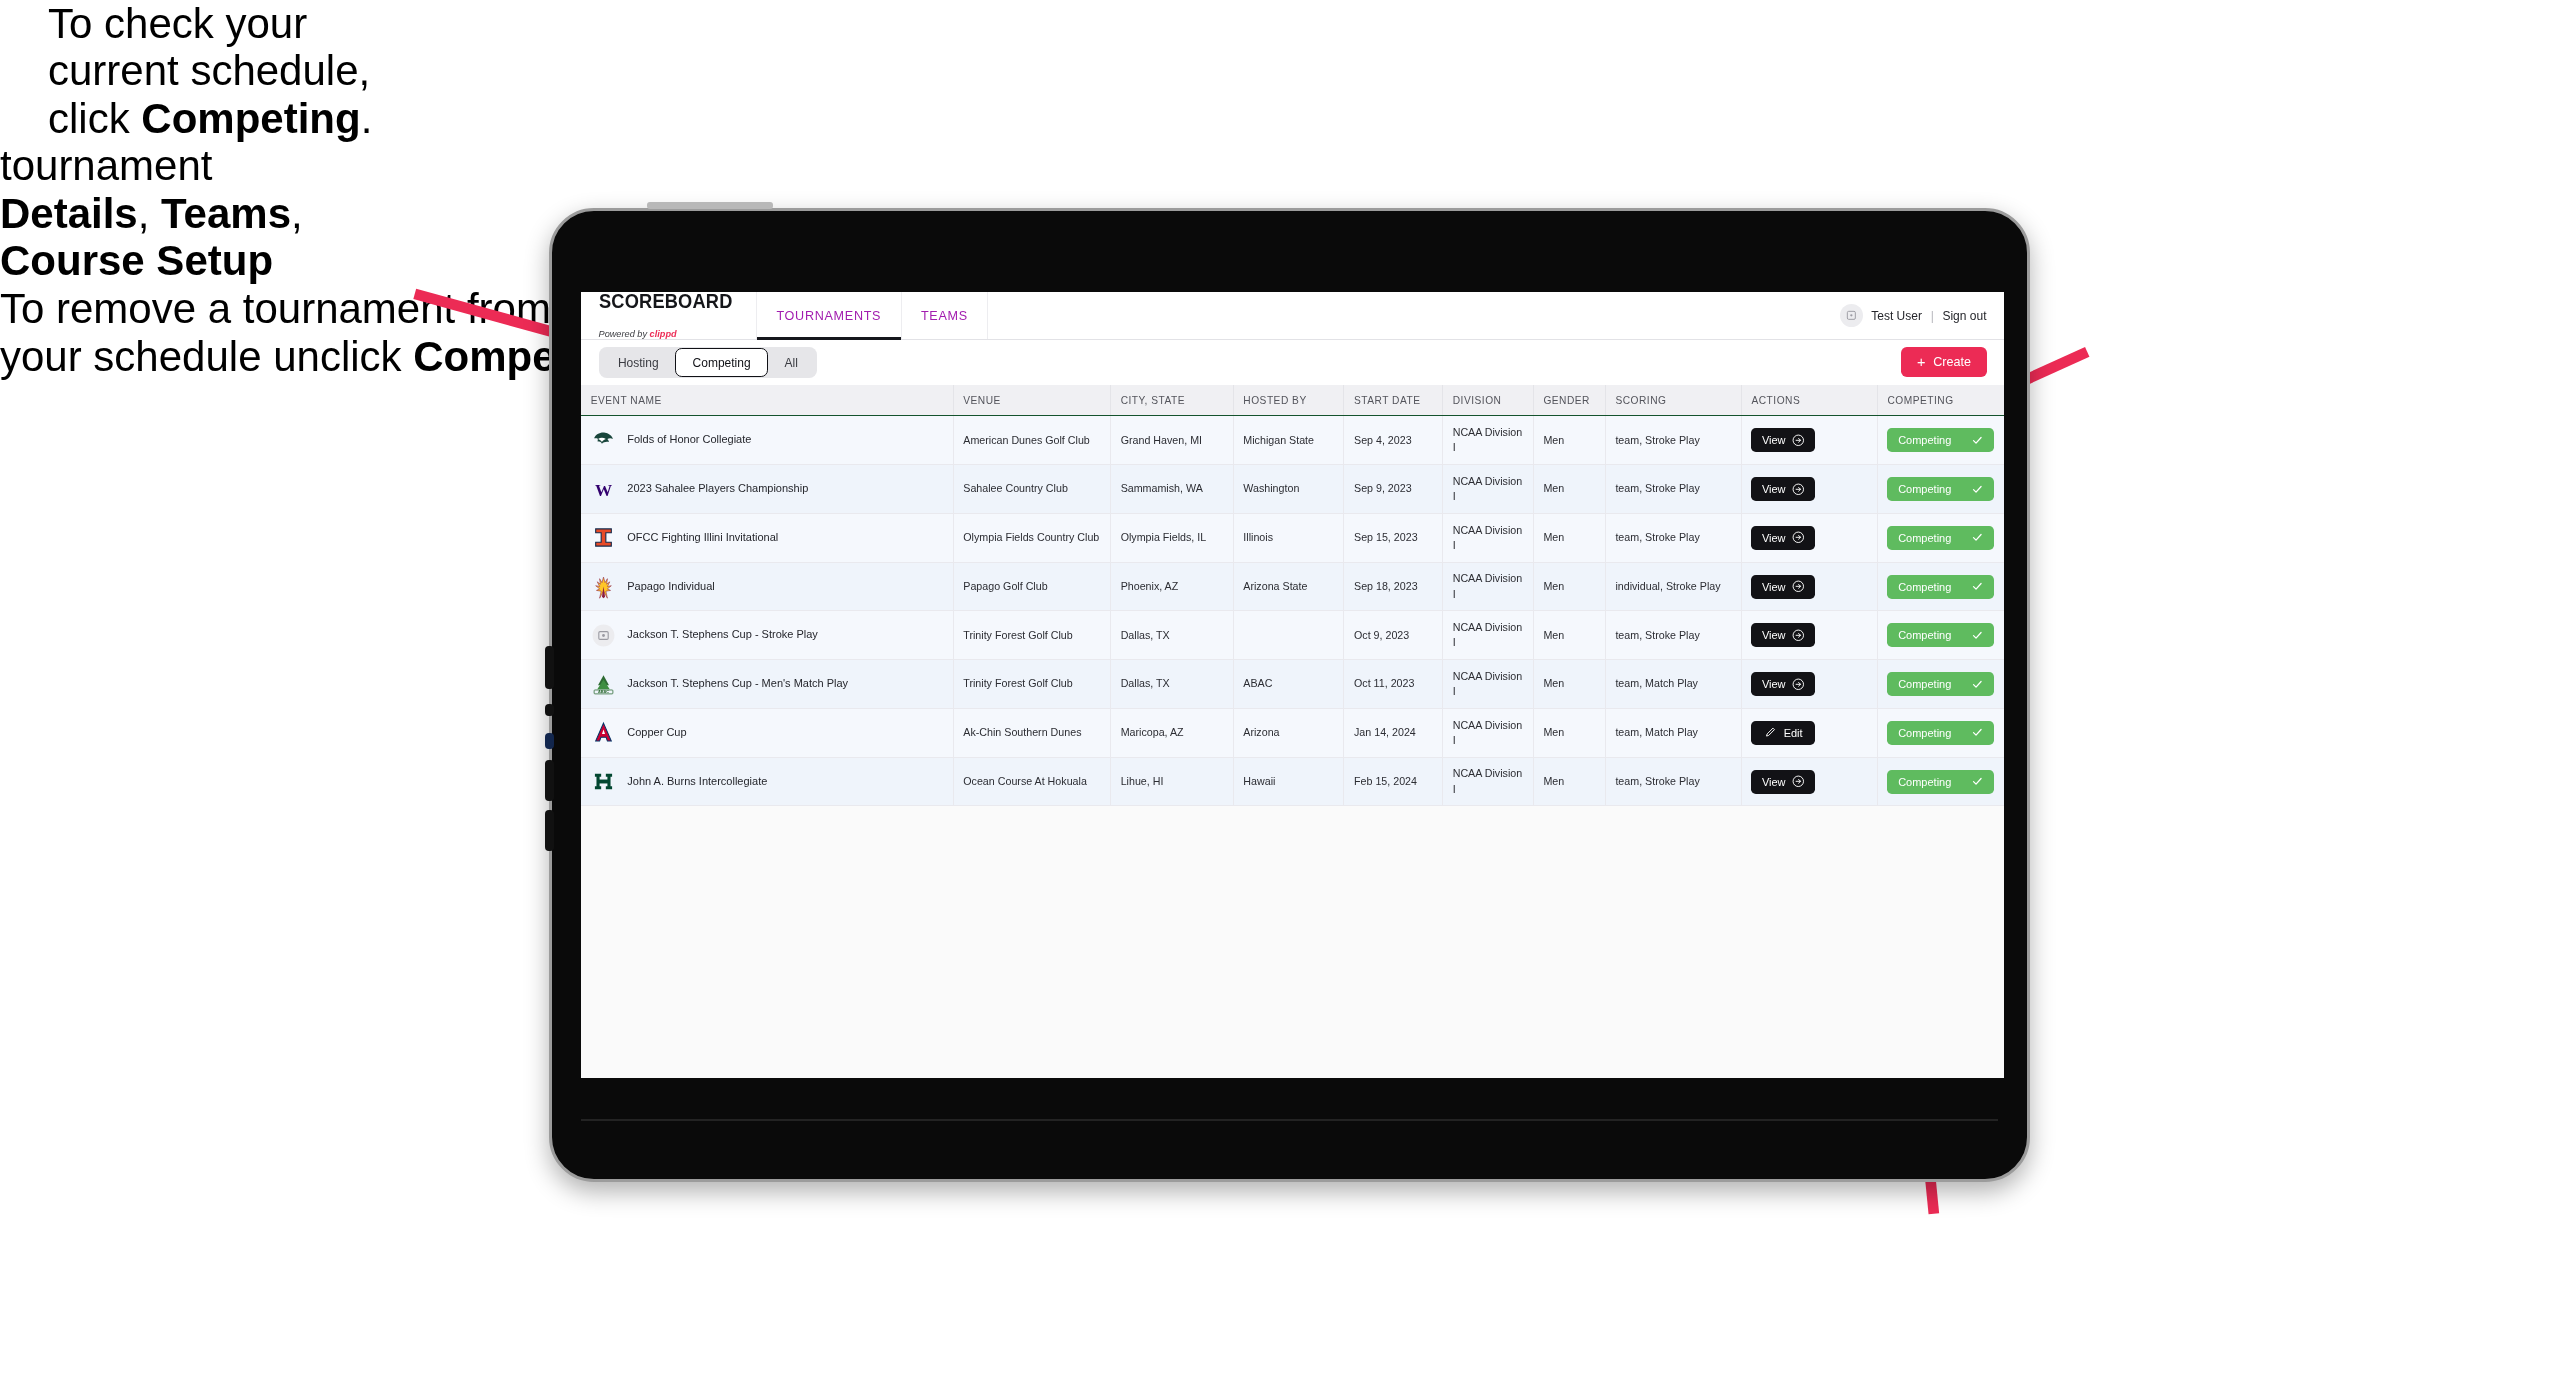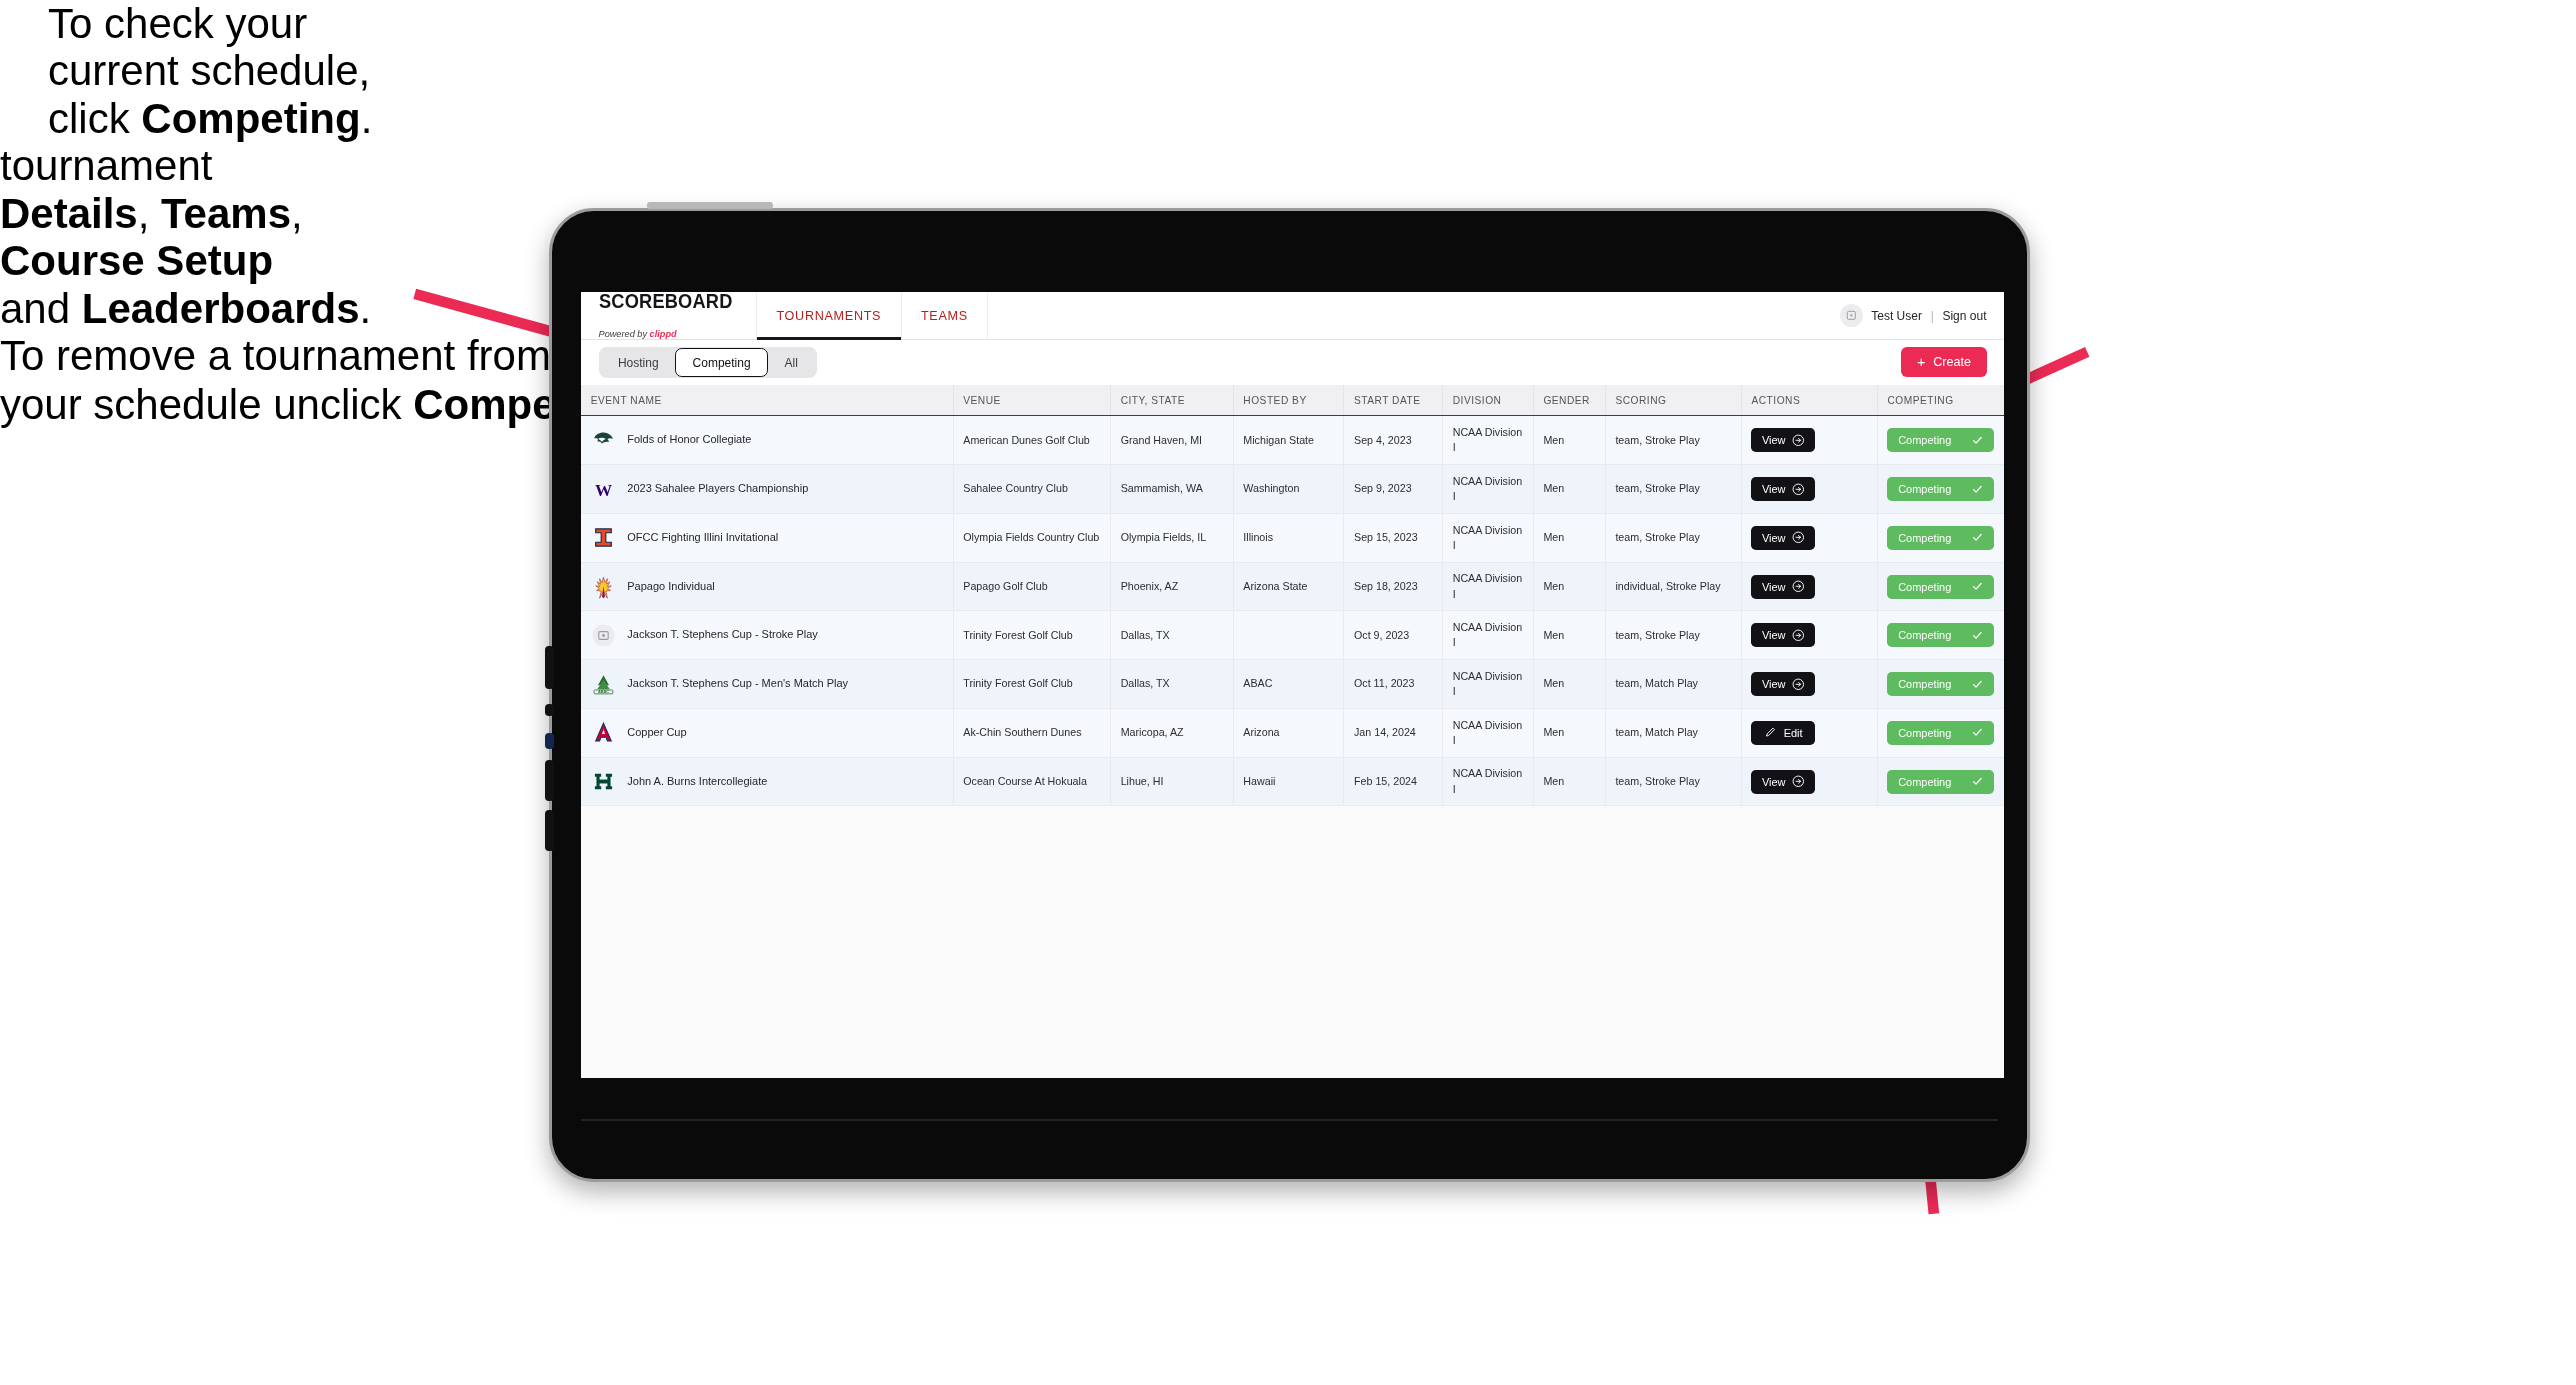--- a/index.html
+++ b/index.html
@@ -75,21 +75,21 @@
     color: #15161a; line-height: 1; transform: scaleX(0.94); transform-origin: left center;
   }
   #brand-sub {
     font-size: 9.2px; color: #3c3d42; margin-top: 2.9px; line-height: 1; font-style: italic;
   }
   #brand-sub .clippd { color: #ec2b55; font-weight: 700; }
 
   .navtab {
     display: flex; align-items: center; justify-content: center;
     padding: 0 19.4px; font-size: 12.6px; letter-spacing: 0.7px;
-    color: #b91c1c; border-left: 1px solid #ededf0;
+    color: #a21caf; border-left: 1px solid #ededf0;
     cursor: pointer; position: relative;
   }
   .navtab.active::after {
     content: ""; position: absolute; left: 0; right: 0; bottom: -1px;
     height: 2.9px; background: #16171c;
   }
   #nav-spacer { flex: 1; border-left: 1px solid #ededf0; }
   #userbox {
     display: flex; align-items: center; gap: 8.7px;
     padding: 0 17.5px 0 11.6px; font-size: 12px; color: #25262b;
@@ -194,21 +194,20 @@
   <div id="anno-left">
     <div>To check your</div>
     <div>current schedule,</div>
     <div><span>click </span><b>Competing</b><span>.</span></div>
   </div>
 
   <div id="anno-topright">
     <div>tournament</div>
     <div><b>Details</b><span>, </span><b>Teams</b><span>,</span></div>
     <div><b>Course Setup</b></div>
-    <div><span>and </span><b>Leaderboards</b><span>.</span></div>
   </div>
 
   <div id="anno-bottomright">
     <div>To remove a tournament from</div>
     <div><span>your schedule unclick </span><b>Competing</b><span>.</span></div>
   </div>
 
   <svg class="arrow-svg" id="arrow-left" style="left:407px; top:286px; width:320px; height:107px;" viewBox="0 0 330 110">
     <path d="M8 8 L255 76" stroke="#ec2b55" stroke-width="11" fill="none"></path>
     <path d="M285 92 L215 40 L232 92 L192 96 Z" fill="#ec2b55"></path>

